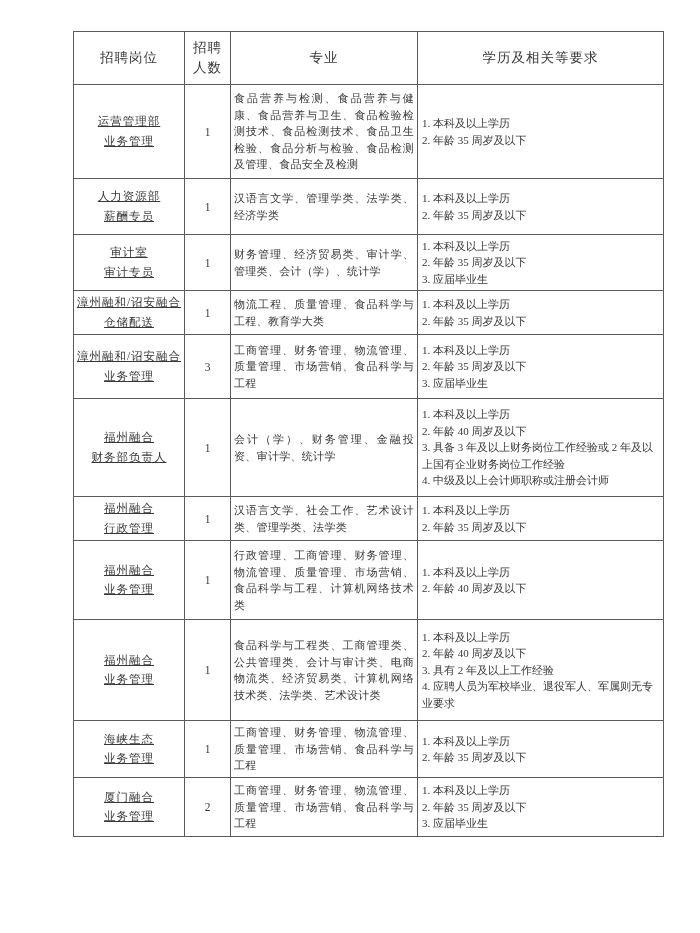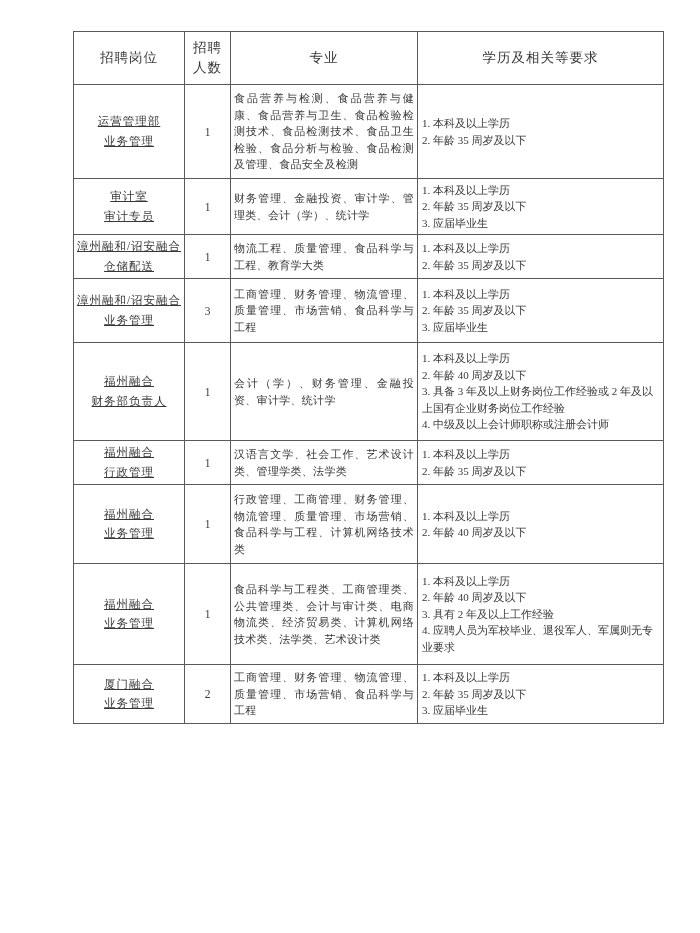--- a/index.html
+++ b/index.html
@@ -109,25 +109,33 @@
     </thead>
     <tbody>
       <tr class="h1">
         <td class="c-pos">运营管理部
 业务管理</td>
         <td class="c-num">1</td>
         <td class="c-major">食品营养与检测、食品营养与健康、食品营养与卫生、食品检验检测技术、食品检测技术、食品卫生检验、食品分析与检验、食品检测及管理、食品安全及检测</td>
         <td class="c-req">1. 本科及以上学历
 2. 年龄 35 周岁及以下</td>
       </tr>
+      <tr class="h2">
+        <td class="c-pos">人力资源部
+薪酬专员</td>
+        <td class="c-num">1</td>
+        <td class="c-major">汉语言文学、管理学类、法学类、经济学类</td>
+        <td class="c-req">1. 本科及以上学历
+2. 年龄 35 周岁及以下</td>
+      </tr>
       <tr class="h3">
         <td class="c-pos">审计室
 审计专员</td>
         <td class="c-num">1</td>
-        <td class="c-major">财务管理、金融投资、审计学、管理类、会计（学）、统计学</td>
+        <td class="c-major">财务管理、经济贸易类、审计学、管理类、会计（学）、统计学</td>
         <td class="c-req">1. 本科及以上学历
 2. 年龄 35 周岁及以下
 3. 应届毕业生</td>
       </tr>
       <tr class="h4">
         <td class="c-pos">漳州融和/诏安融合
 仓储配送</td>
         <td class="c-num">1</td>
         <td class="c-major">物流工程、质量管理、食品科学与工程、教育学大类</td>
         <td class="c-req">1. 本科及以上学历
@@ -170,20 +178,28 @@
       </tr>
       <tr class="h9">
         <td class="c-pos">福州融合
 业务管理</td>
         <td class="c-num">1</td>
         <td class="c-major">食品科学与工程类、工商管理类、公共管理类、会计与审计类、电商物流类、经济贸易类、计算机网络技术类、法学类、艺术设计类</td>
         <td class="c-req">1. 本科及以上学历
 2. 年龄 40 周岁及以下
 3. 具有 2 年及以上工作经验
 4. 应聘人员为军校毕业、退役军人、军属则无专业要求</td>
+      </tr>
+      <tr class="h10">
+        <td class="c-pos">海峡生态
+业务管理</td>
+        <td class="c-num">1</td>
+        <td class="c-major">工商管理、财务管理、物流管理、质量管理、市场营销、食品科学与工程</td>
+        <td class="c-req">1. 本科及以上学历
+2. 年龄 35 周岁及以下</td>
       </tr>
       <tr class="h11">
         <td class="c-pos">厦门融合
 业务管理</td>
         <td class="c-num">2</td>
         <td class="c-major">工商管理、财务管理、物流管理、质量管理、市场营销、食品科学与工程</td>
         <td class="c-req">1. 本科及以上学历
 2. 年龄 35 周岁及以下
 3. 应届毕业生</td>
       </tr>

